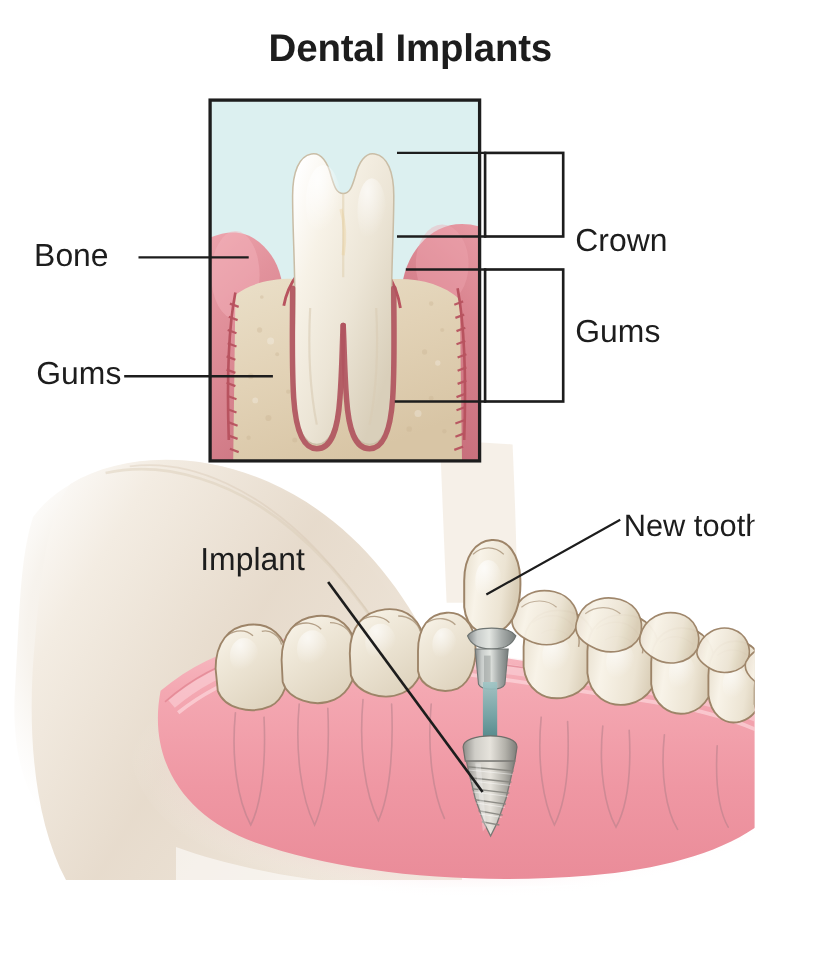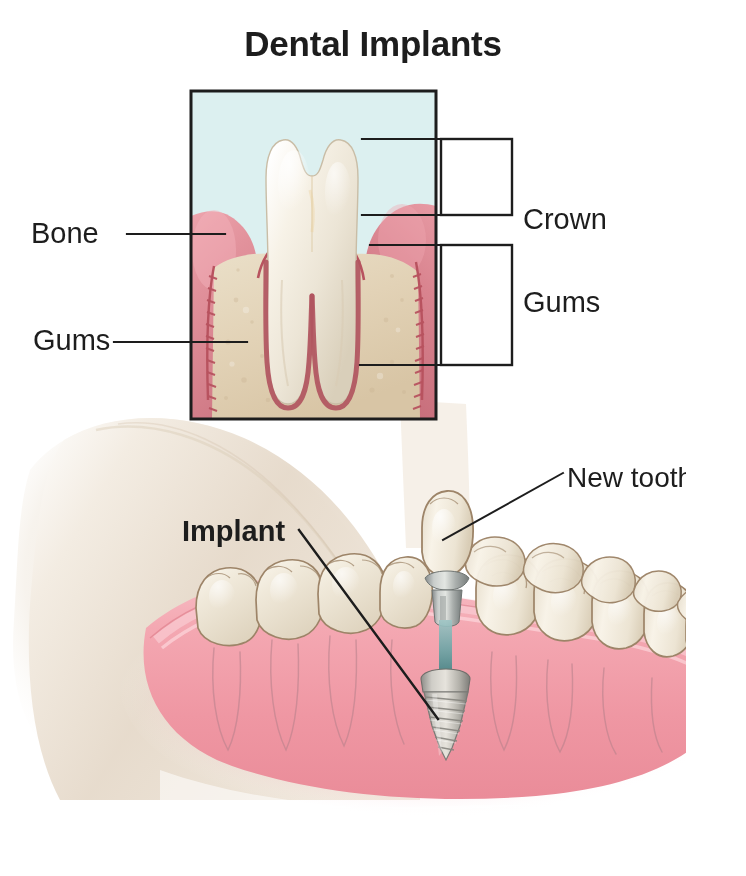--- a/index.html
+++ b/index.html
@@ -37,21 +37,21 @@
     text-align: center;
     font-size: 35px;
     font-weight: bold;
     letter-spacing: -0.2px;
   }
   #lbl-gums   { left: 31px;  top: 219px; font-size: 29px; }
   #lbl-bone   { left: 33px;  top: 326px; font-size: 29px; }
   #lbl-crown  { left: 523px; top: 161px; font-size: 29px; margin-top: 44px; }
   #lbl-root   { left: 523px; top: 288px; font-size: 29px; }
   #lbl-newtooth { left: 567px; top: 464px; font-size: 28px; }
-  #lbl-implant  { left: 182px; top: 495px; font-size: 29px; font-weight: bold; margin-top: 22px; }
+  #lbl-implant  { left: 182px; top: 495px; font-size: 29px; font-weight: normal; }
 </style>
 </head>
 <body>
 
 <div id="stage">
 
   <svg id="art" viewBox="0 0 746 876">
     <defs>
 
       <linearGradient id="jawBoneGrad" x1="0" y1="0" x2="1" y2="0.6">

